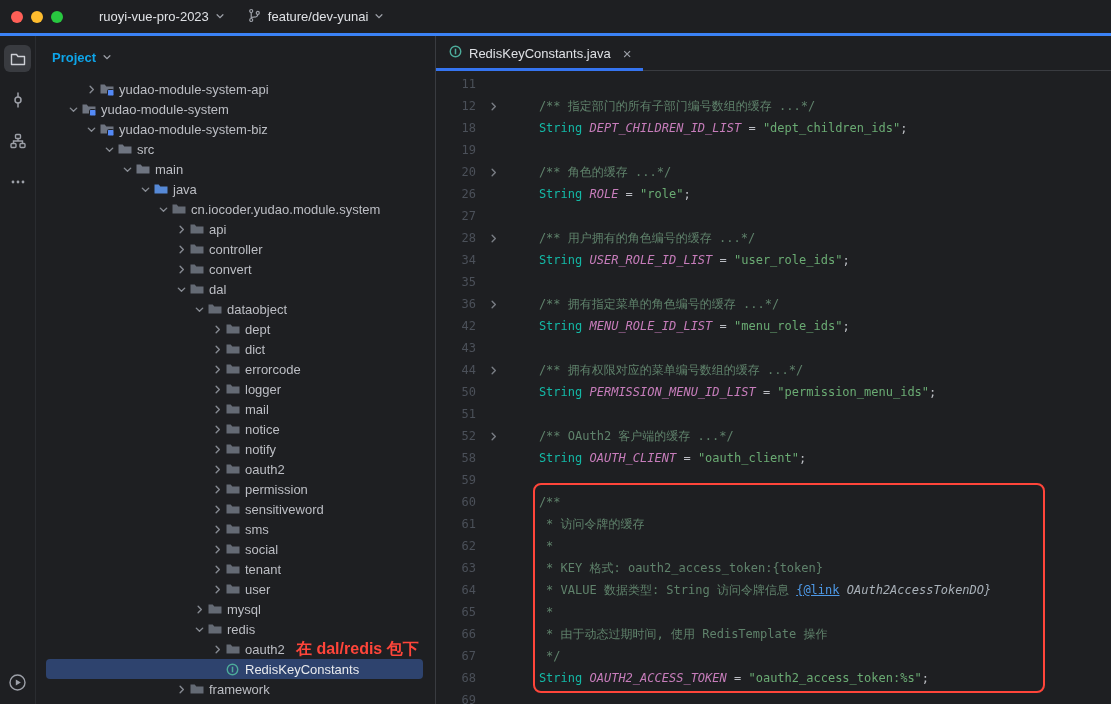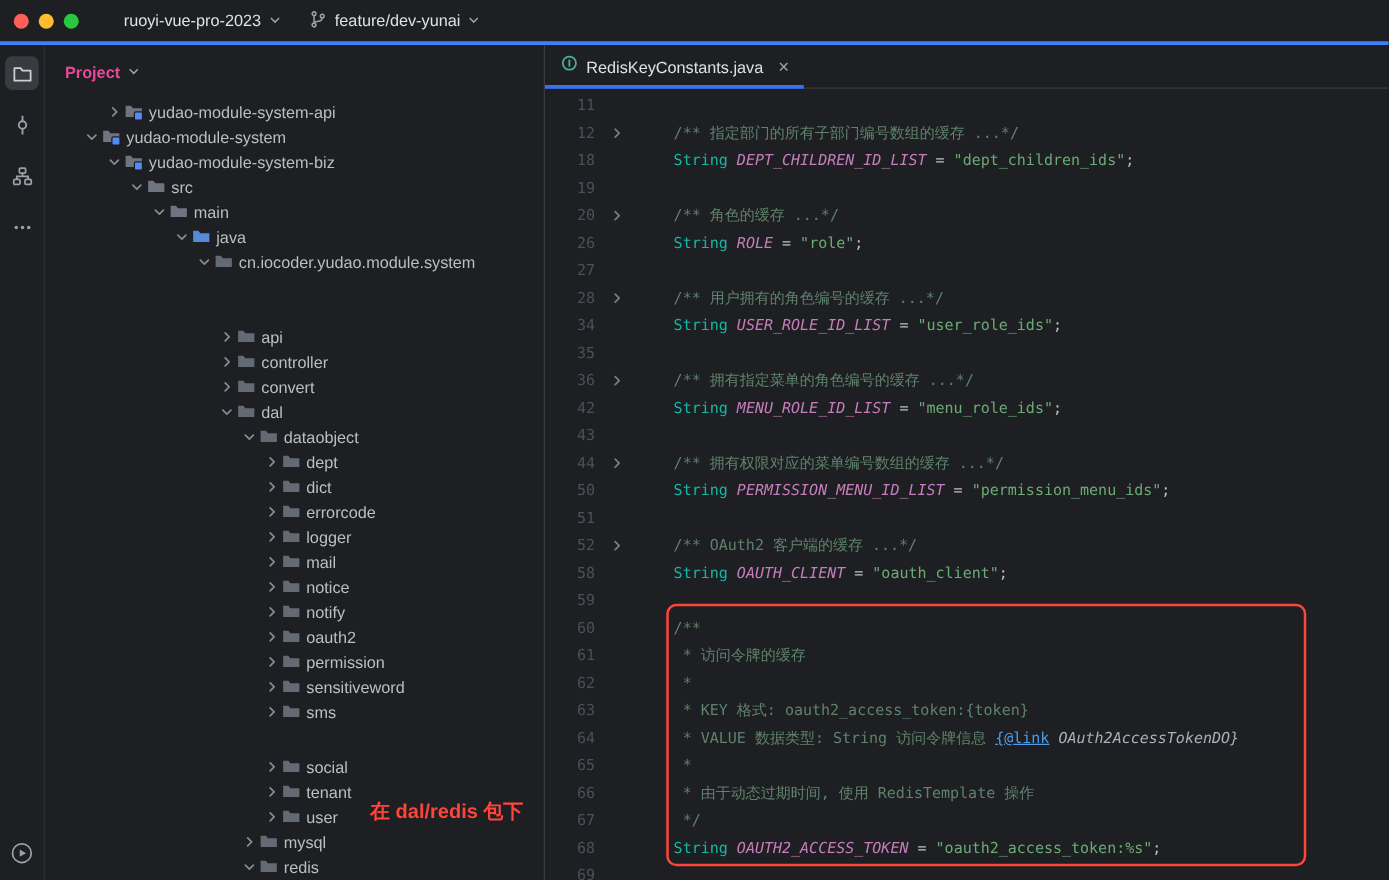--- a/index.html
+++ b/index.html
@@ -22,21 +22,21 @@
     display:flex; flex-direction:column; align-items:center; padding-top:9px; gap:14px;
     border-right:1px solid #2A2C30; background:#1E1F22; }
   .ab-icon { width:27px; height:27px; display:flex; align-items:center; justify-content:center; border-radius:6px; }
   .ab-icon.active { background:#393B40; }
   .ab-bottom { margin-top:auto; margin-bottom:8px; }
 
   
   .project-panel { position:absolute; left:36px; top:36px; width:400px; height:668px;
     border-right:1px solid #393B40; background:#1E1F22; overflow:hidden; }
   .pp-header { height:43px; display:flex; align-items:center; gap:6px; padding-left:16px;
-    font-size:13px; font-weight:700; color:#ec4899; }
+    font-size:13px; font-weight:700; color:#0ea5e9; }
   .tree { position:relative; }
   .tree-row { height:20px; display:flex; align-items:center; font-size:13px;
     white-space:nowrap; position:relative; cursor:default; }
   .tree-row > * { position:relative; }
   .tree-row.selected::before { content:""; position:absolute; left:10px; right:12px; top:0; bottom:0;
     background:#2E436E; border-radius:4px; }
   .chev { width:16px; height:16px; flex:none; display:flex; align-items:center; justify-content:center; }
   .ticon { width:18px; height:16px; flex:none; display:flex; align-items:center; }
   .tlabel { padding-left:2px; color:#BCBEC4; }
   .tree-row.selected .tlabel { color:#E8EAED; }
@@ -238,21 +238,21 @@
               <path d="M4.5 2.5 8 6l-3.5 3.5" fill="none" stroke="#878B93" stroke-width="1.5" stroke-linecap="round" stroke-linejoin="round"></path>
             </svg>
           </span>
           <span class="ticon">
             <svg width="16" height="16" viewBox="0 0 16 16">
               <path d="M1.5 3.5h4.2l1.6 2h7.2v7H1.5z" fill="#646A74"></path>
             </svg>
           </span>
           <span class="tlabel">cn.iocoder.yudao.module.system</span>
         </div>
-        <div class="tree-row" style="padding-left: 137px; margin-top: 40px;">
+        <div class="tree-row" style="padding-left: 137px;">
           <span class="chev">
             <svg width="11" height="11" viewBox="0 0 12 12">
               <path d="M4.5 2.5 8 6l-3.5 3.5" fill="none" stroke="#878B93" stroke-width="1.5" stroke-linecap="round" stroke-linejoin="round"></path>
             </svg>
           </span>
           <span class="ticon">
             <svg width="16" height="16" viewBox="0 0 16 16">
               <path d="M1.5 3.5h4.2l1.6 2h7.2v7H1.5z" fill="#646A74"></path>
             </svg>
           </span>
@@ -446,21 +446,21 @@
               <path d="M4.5 2.5 8 6l-3.5 3.5" fill="none" stroke="#878B93" stroke-width="1.5" stroke-linecap="round" stroke-linejoin="round"></path>
             </svg>
           </span>
           <span class="ticon">
             <svg width="16" height="16" viewBox="0 0 16 16">
               <path d="M1.5 3.5h4.2l1.6 2h7.2v7H1.5z" fill="#646A74"></path>
             </svg>
           </span>
           <span class="tlabel">sms</span>
         </div>
-        <div class="tree-row" style="padding-left: 173px; margin-top: 24px;">
+        <div class="tree-row" style="padding-left: 173px;">
           <span class="chev">
             <svg width="11" height="11" viewBox="0 0 12 12">
               <path d="M4.5 2.5 8 6l-3.5 3.5" fill="none" stroke="#878B93" stroke-width="1.5" stroke-linecap="round" stroke-linejoin="round"></path>
             </svg>
           </span>
           <span class="ticon">
             <svg width="16" height="16" viewBox="0 0 16 16">
               <path d="M1.5 3.5h4.2l1.6 2h7.2v7H1.5z" fill="#646A74"></path>
             </svg>
           </span>

